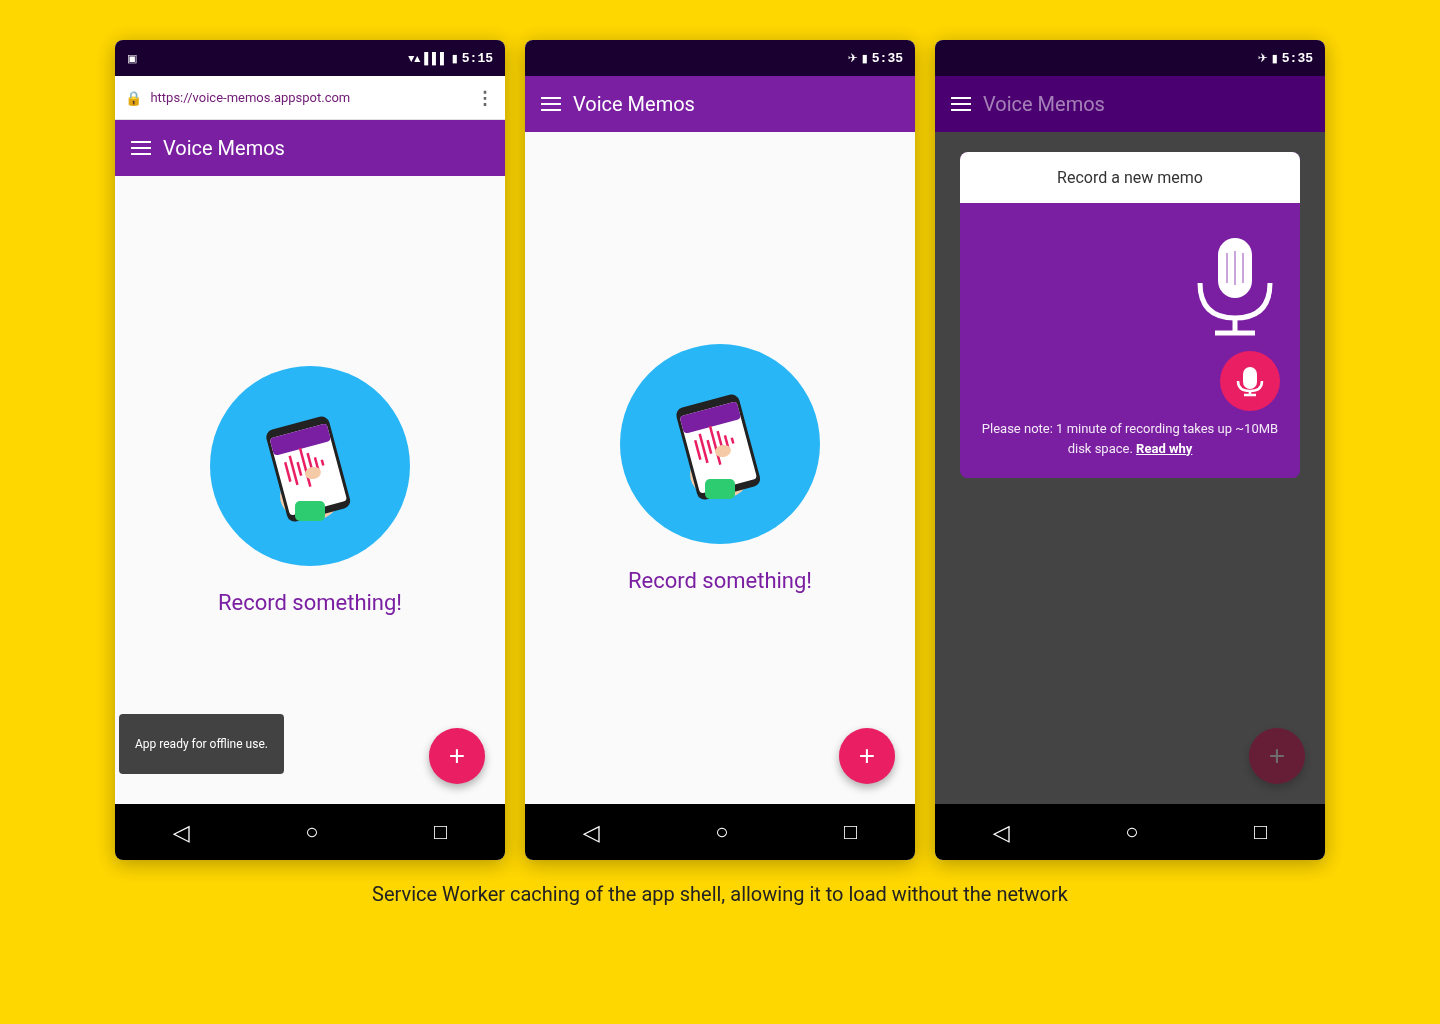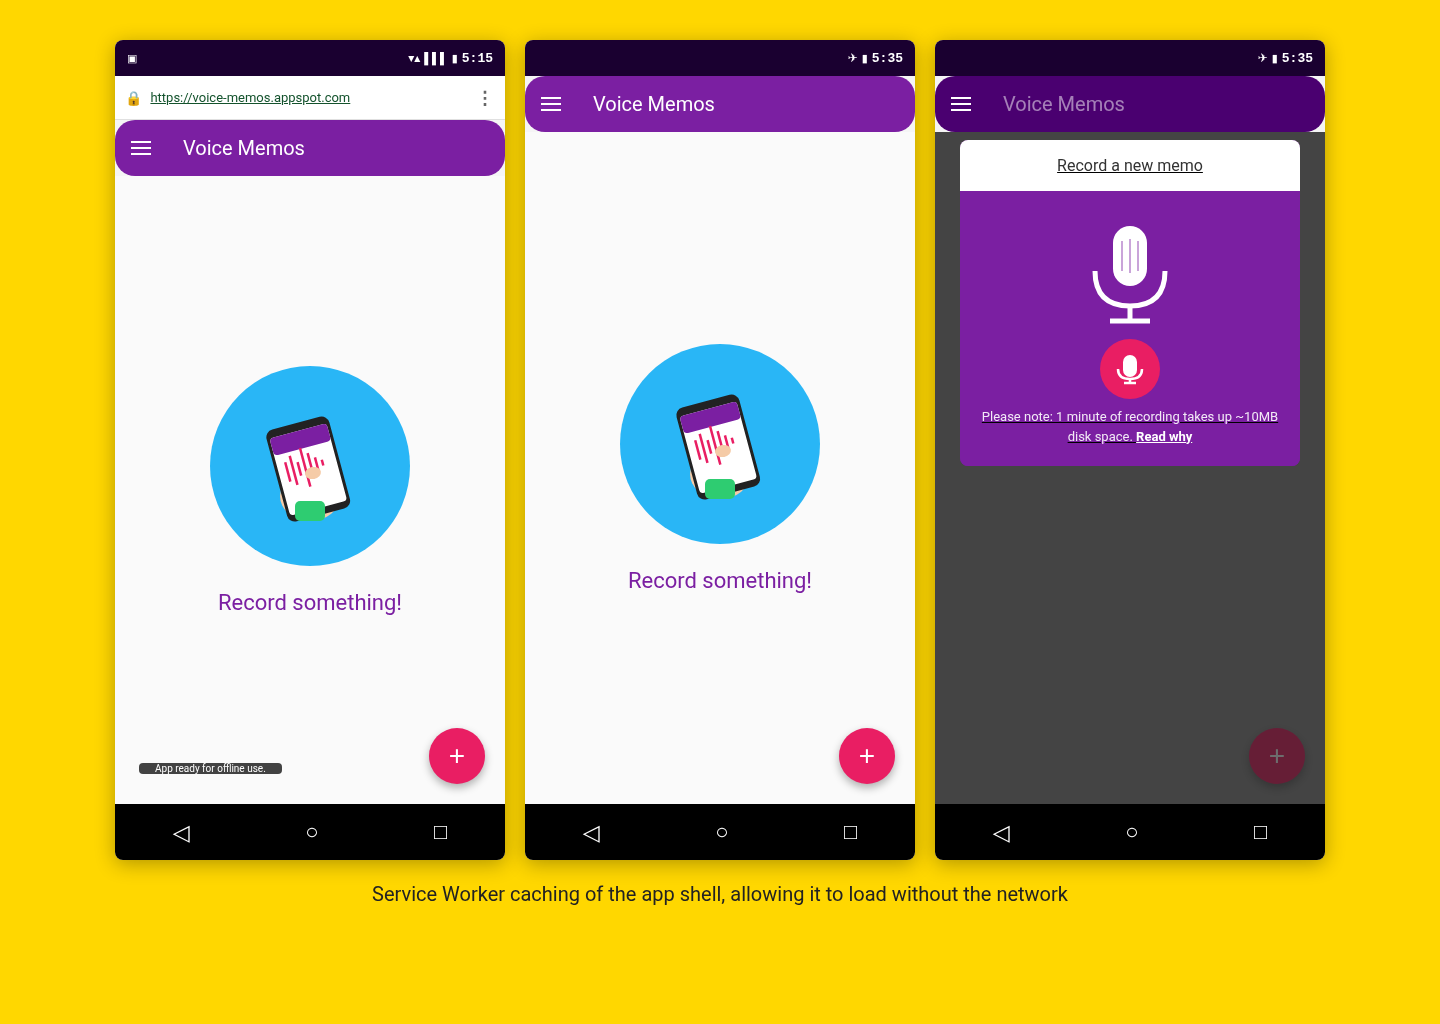--- a/index.html
+++ b/index.html
@@ -62,42 +62,40 @@
       display: flex;
       align-items: center;
       padding: 0 10px;
       gap: 8px;
       border-bottom: 1px solid #e0e0e0;
       flex-shrink: 0;
     }
 
     .url-text {
       font-size: 13px;
-      color: #14532d;
+      color: #701a75;
       flex: 1;
-      text-decoration: underline;
     }
 
     .url-dots {
       font-size: 18px;
       color: #666;
       font-weight: bold;
       letter-spacing: 1px;
     }
 
     
     .app-bar {
       background: #7B1FA2;
       height: 56px;
       display: flex;
       align-items: center;
       padding: 0 16px;
-      gap: 32px;
+      gap: 12px;
       flex-shrink: 0;
-      border-radius: 20px;
     }
 
     .app-bar .hamburger {
       display: flex;
       flex-direction: column;
       gap: 4px;
       cursor: pointer;
     }
 
     .app-bar .hamburger span {
@@ -161,26 +159,26 @@
       box-shadow: 0 4px 8px rgba(0,0,0,0.3);
       cursor: pointer;
       border: none;
       line-height: 1;
     }
 
     
     .snackbar {
       position: absolute;
       bottom: 30px;
-      left: 24px;
+      left: 4px;
       background: #424242;
       color: white;
-      padding: 0 16px;
+      padding: 23px 16px;
       border-radius: 4px;
-      font-size: 10px;
+      font-size: 12px;
     }
 
     
     .nav-bar {
       background: #000;
       height: 56px;
       display: flex;
       align-items: center;
       justify-content: space-around;
       flex-shrink: 0;
@@ -196,23 +194,22 @@
     .overlay {
       position: absolute;
       top: 0;
       left: 0;
       right: 0;
       bottom: 0;
       background: rgba(0,0,0,0.5);
       display: flex;
       align-items: flex-start;
       justify-content: center;
-      padding-top: 8px;
+      padding-top: 20px;
       z-index: 10;
-      text-decoration: underline;
     }
 
     .record-dialog {
       background: #7B1FA2;
       border-radius: 8px;
       width: 340px;
       overflow: hidden;
     }
 
     .dialog-header {
@@ -221,21 +218,21 @@
       text-align: center;
       font-size: 16px;
       color: #333;
     }
 
     .dialog-body {
       background: #7B1FA2;
       padding: 30px 20px 20px;
       display: flex;
       flex-direction: column;
-      align-items: center;
+      align-items: flex-end;
       gap: 8px;
     }
 
     .mic-button {
       width: 60px;
       height: 60px;
       border-radius: 50%;
       background: #E91E63;
       display: flex;
       align-items: center;

